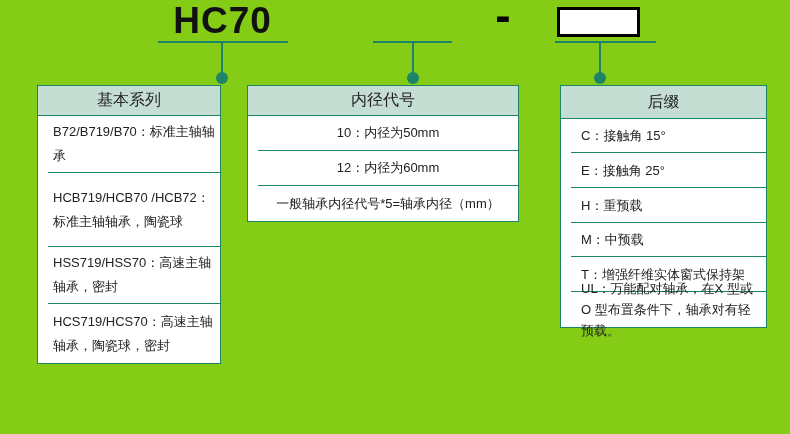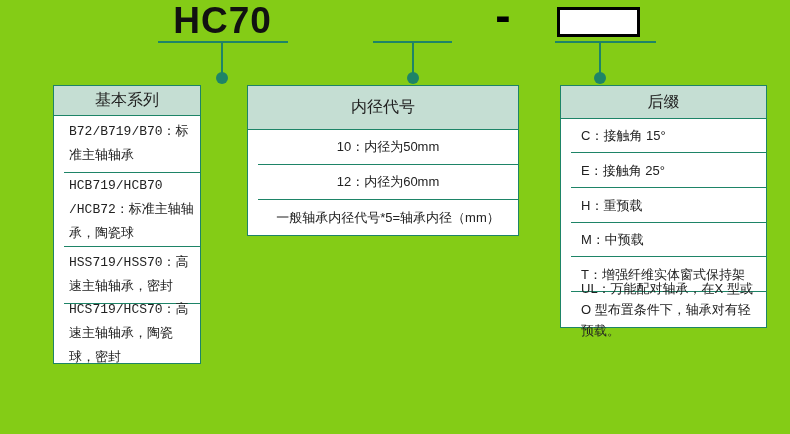--- a/index.html
+++ b/index.html
@@ -33,40 +33,40 @@
   .vl-3{left:599px;top:41px;height:40px;}
   .dot{position:absolute;width:12px;height:12px;border-radius:50%;background:#1e8467;}
   .dot-1{left:216px;top:72px;}
   .dot-2{left:407px;top:72px;}
   .dot-3{left:594px;top:72px;}
   
   .tbl{
     position:absolute;top:85px;border:1px solid #1e8467;background:#fff;
     box-sizing:border-box;display:flex;flex-direction:column;
   }
-  .tbl-basic{left:53px;width:148px;font-family:Liberation Mono, monospace;}
+  .tbl-basic{left:37px;width:184px;}
   .tbl-bore{left:247px;width:272px;}
   .tbl-suffix{left:560px;width:207px;}
   .tbl-head{
     background:#c5ded3;border-bottom:1px solid #1e8467;
     display:flex;align-items:center;justify-content:center;
     font-size:16px;color:#222;box-sizing:border-box;
   }
   .row{
     border-bottom:1px solid #1e8467;box-sizing:border-box;
     display:flex;align-items:center;font-size:13px;color:#222;margin-left:10px;
   }
   .tbl .row:last-child{border-bottom:none;}
   .tbl-basic .tbl-head{height:30px;}
   .tbl-basic .row{padding:2px 5px;line-height:24px;}
   .tbl-basic .row:nth-child(2){height:57px;}
   .tbl-basic .row:nth-child(3){height:74px;}
   .tbl-basic .row:nth-child(4){height:57px;}
   .tbl-basic .row:nth-child(5){height:59px;}
-  .tbl-bore .tbl-head{height:44px;}
+  .tbl-bore .tbl-head{height:30px;}
   .tbl-bore .row{height:35px;justify-content:center;white-space:nowrap;}
   .tbl-suffix .tbl-head{height:33px;}
   .tbl-suffix .row{padding:2px 4px 2px 10px;line-height:21px;}
   .tbl-suffix .row:nth-child(2){height:34px;}
   .tbl-suffix .row:nth-child(3){height:35px;}
   .tbl-suffix .row:nth-child(4){height:35px;}
   .tbl-suffix .row:nth-child(5){height:34px;}
   .tbl-suffix .row:nth-child(6){height:35px;}
   .tbl-suffix .row:nth-child(7){height:35px;}
   .tbl-suffix .row:nth-child(8){height:34px;white-space:nowrap;}

